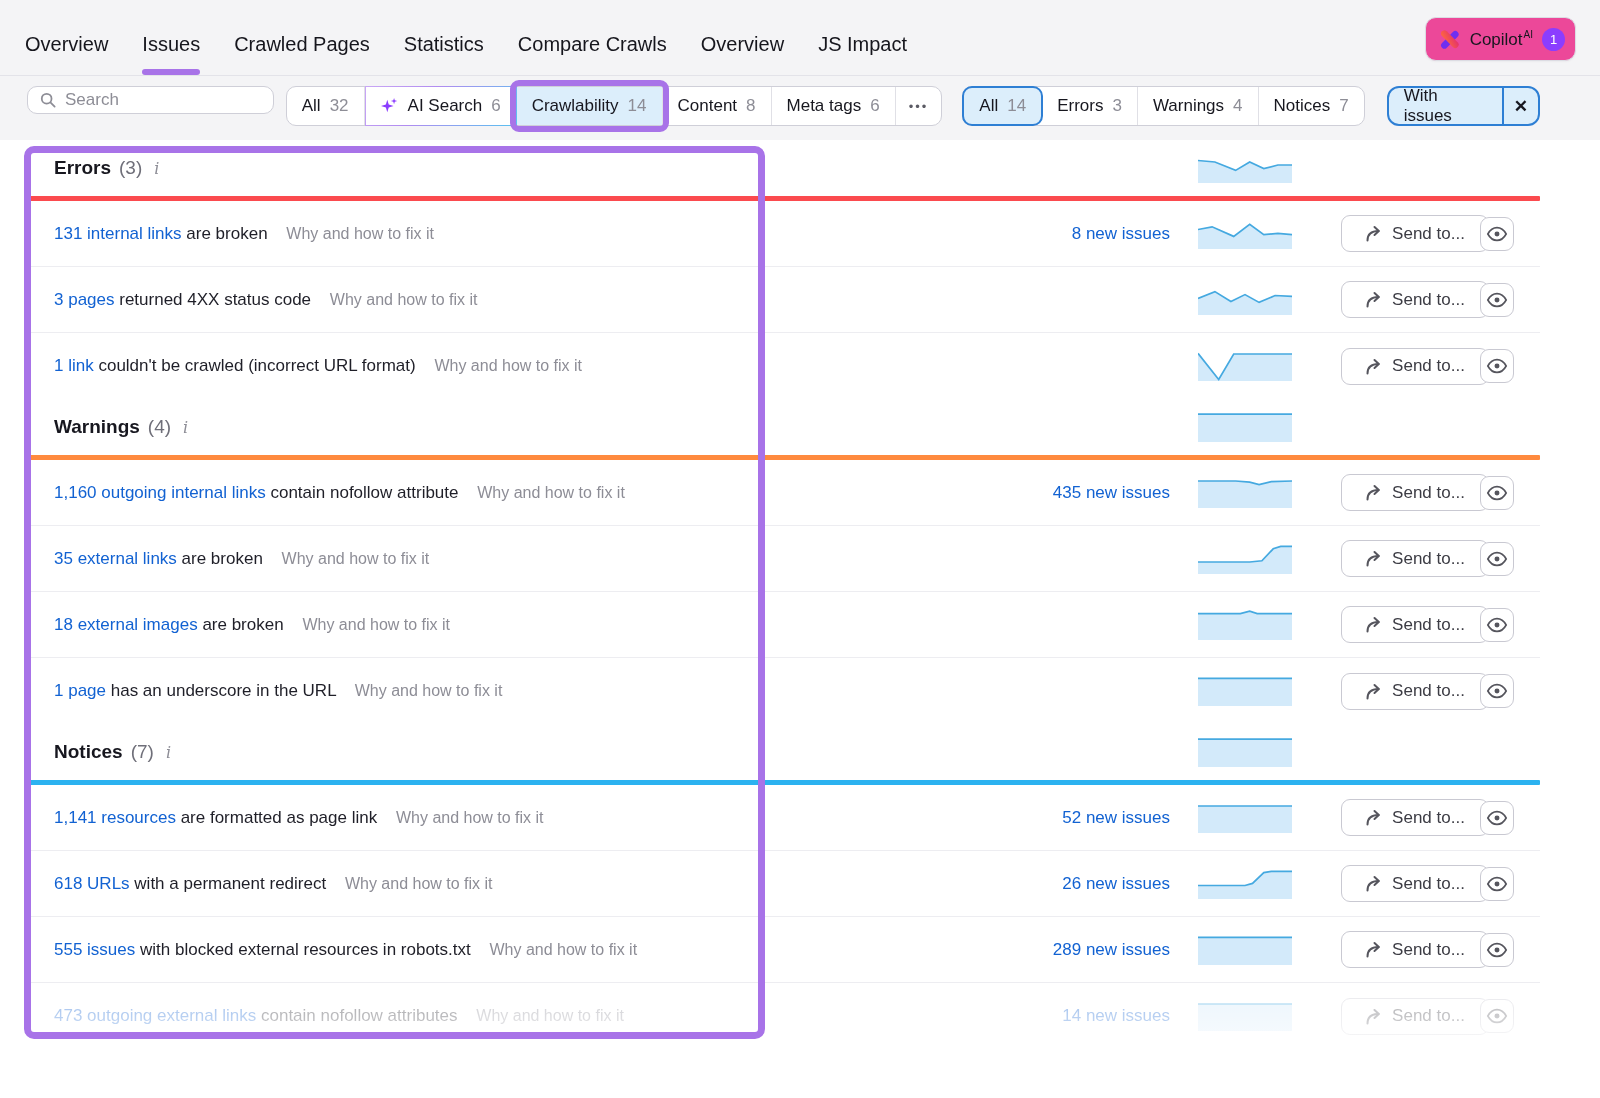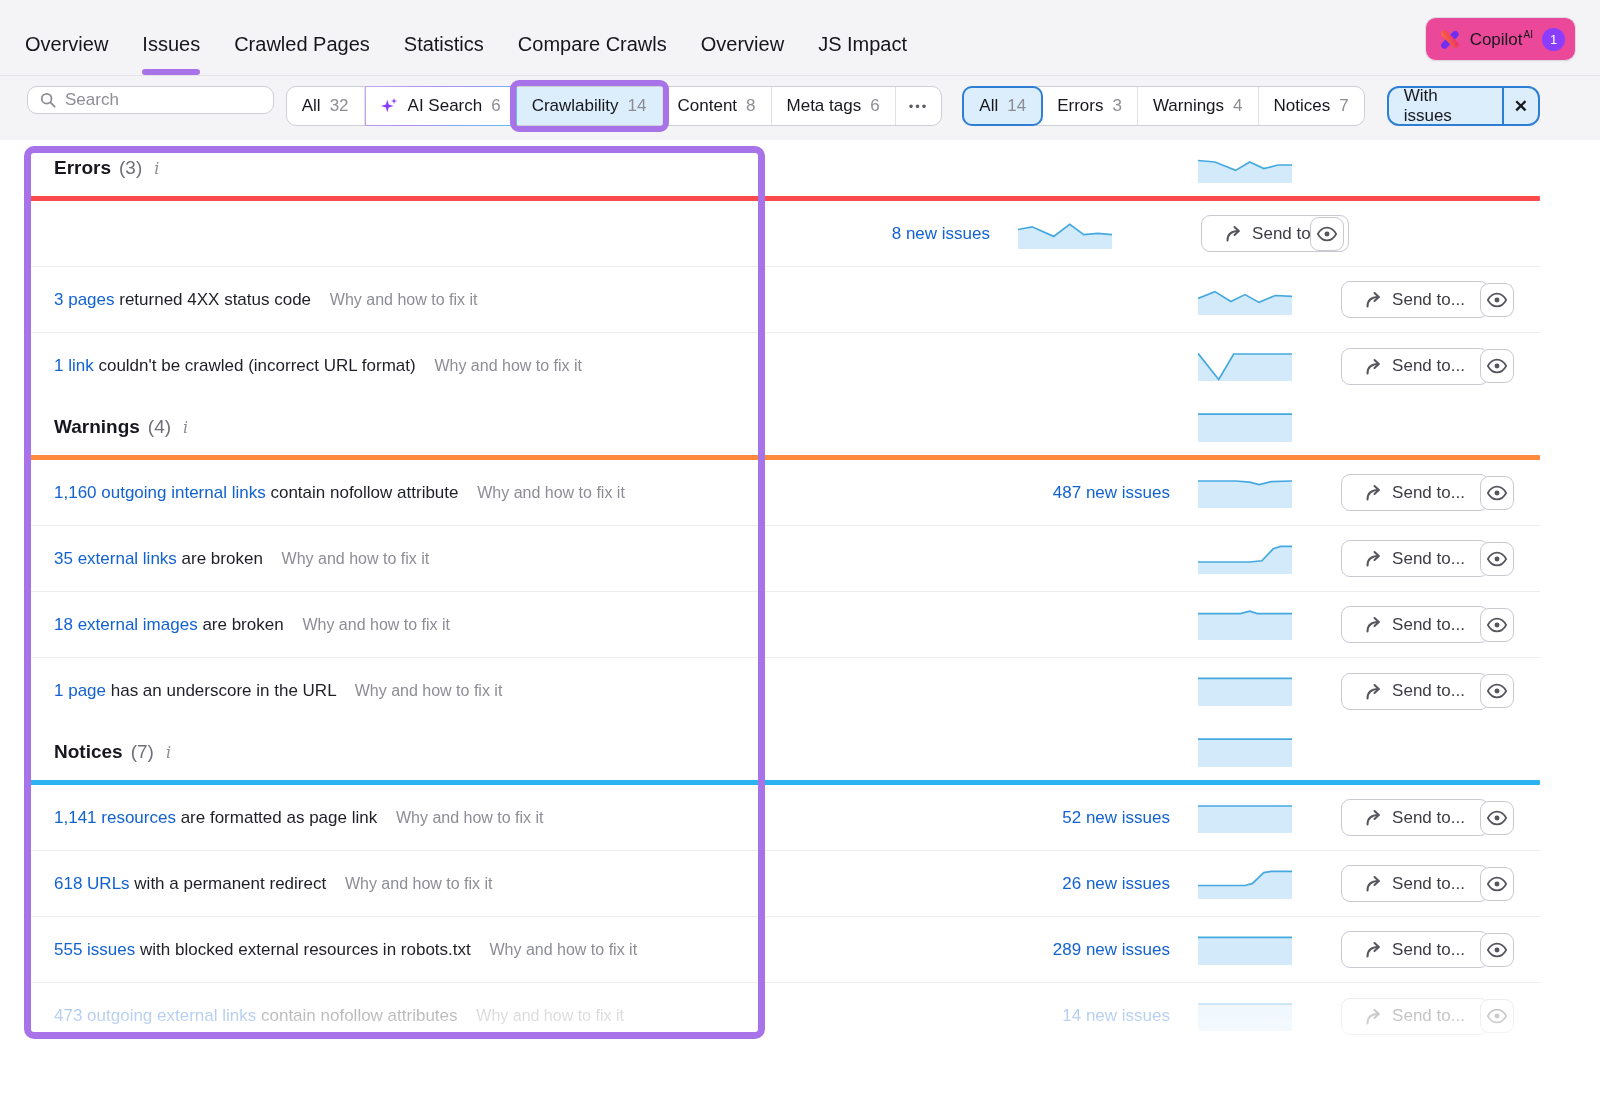--- a/index.html
+++ b/index.html
@@ -206,20 +206,25 @@
     <polygon points="0,30 0.0,7.5 16.9,9.0 37.6,17.4 51.7,9.0 65.8,15.6 79.9,12.0 94.0,12.0 94,30" fill="#d3eafa"></polygon>
     <polyline points="0.0,7.5 16.9,9.0 37.6,17.4 51.7,9.0 65.8,15.6 79.9,12.0 94.0,12.0" fill="none" stroke="#45a9e0" stroke-width="1.7"></polyline>
           </svg>
         </div>
       <div></div>
         <div></div>
     </div>
     <div class="sec-bar" style="background: rgb(251, 74, 78);"></div>
     <div class="rows">
         <div class="issue-row">
+    <div class="issue-text">
+      <span class="issue-link">131 internal links</span>
+      <span>are broken</span>
+      <span class="fix-link">Why and how to fix it</span>
+    </div>
     <div class="new-issues">8 new issues</div>
     <div class="spark-cell">
             <svg width="94" height="30">
     <polygon points="0,30 0.0,10.5 14.1,7.8 35.7,17.4 51.7,5.4 65.8,15.6 79.9,14.4 94.0,15.6 94,30" fill="#d3eafa"></polygon>
     <polyline points="0.0,10.5 14.1,7.8 35.7,17.4 51.7,5.4 65.8,15.6 79.9,14.4 94.0,15.6" fill="none" stroke="#45a9e0" stroke-width="1.7"></polyline>
             </svg>
           </div>
     <div class="send-cell">
       <button class="send-btn">
         <svg width="19" height="17" viewBox="0 0 19 17">
@@ -320,21 +325,21 @@
         <div></div>
     </div>
     <div class="sec-bar" style="background: rgb(255, 138, 62);"></div>
     <div class="rows">
         <div class="issue-row">
     <div class="issue-text">
       <span class="issue-link">1,160 outgoing internal links</span>
       <span>contain nofollow attribute</span>
       <span class="fix-link">Why and how to fix it</span>
     </div>
-    <div class="new-issues">487 new issues</div>
+    <div class="new-issues">435 new issues</div>
     <div class="spark-cell">
             <svg width="94" height="30">
     <polygon points="0,30 0.0,3.0 37.6,3.0 51.7,4.2 61.1,6.6 73.3,3.6 94.0,3.0 94,30" fill="#d3eafa"></polygon>
     <polyline points="0.0,3.0 37.6,3.0 51.7,4.2 61.1,6.6 73.3,3.6 94.0,3.0" fill="none" stroke="#45a9e0" stroke-width="1.7"></polyline>
             </svg>
           </div>
     <div class="send-cell">
       <button class="send-btn">
         <svg width="19" height="17" viewBox="0 0 19 17">
           <path d="M2.5 15.5 C2.5 8 7 6 13.5 6" fill="none" stroke="#55555d" stroke-width="2" stroke-linecap="round"></path>

